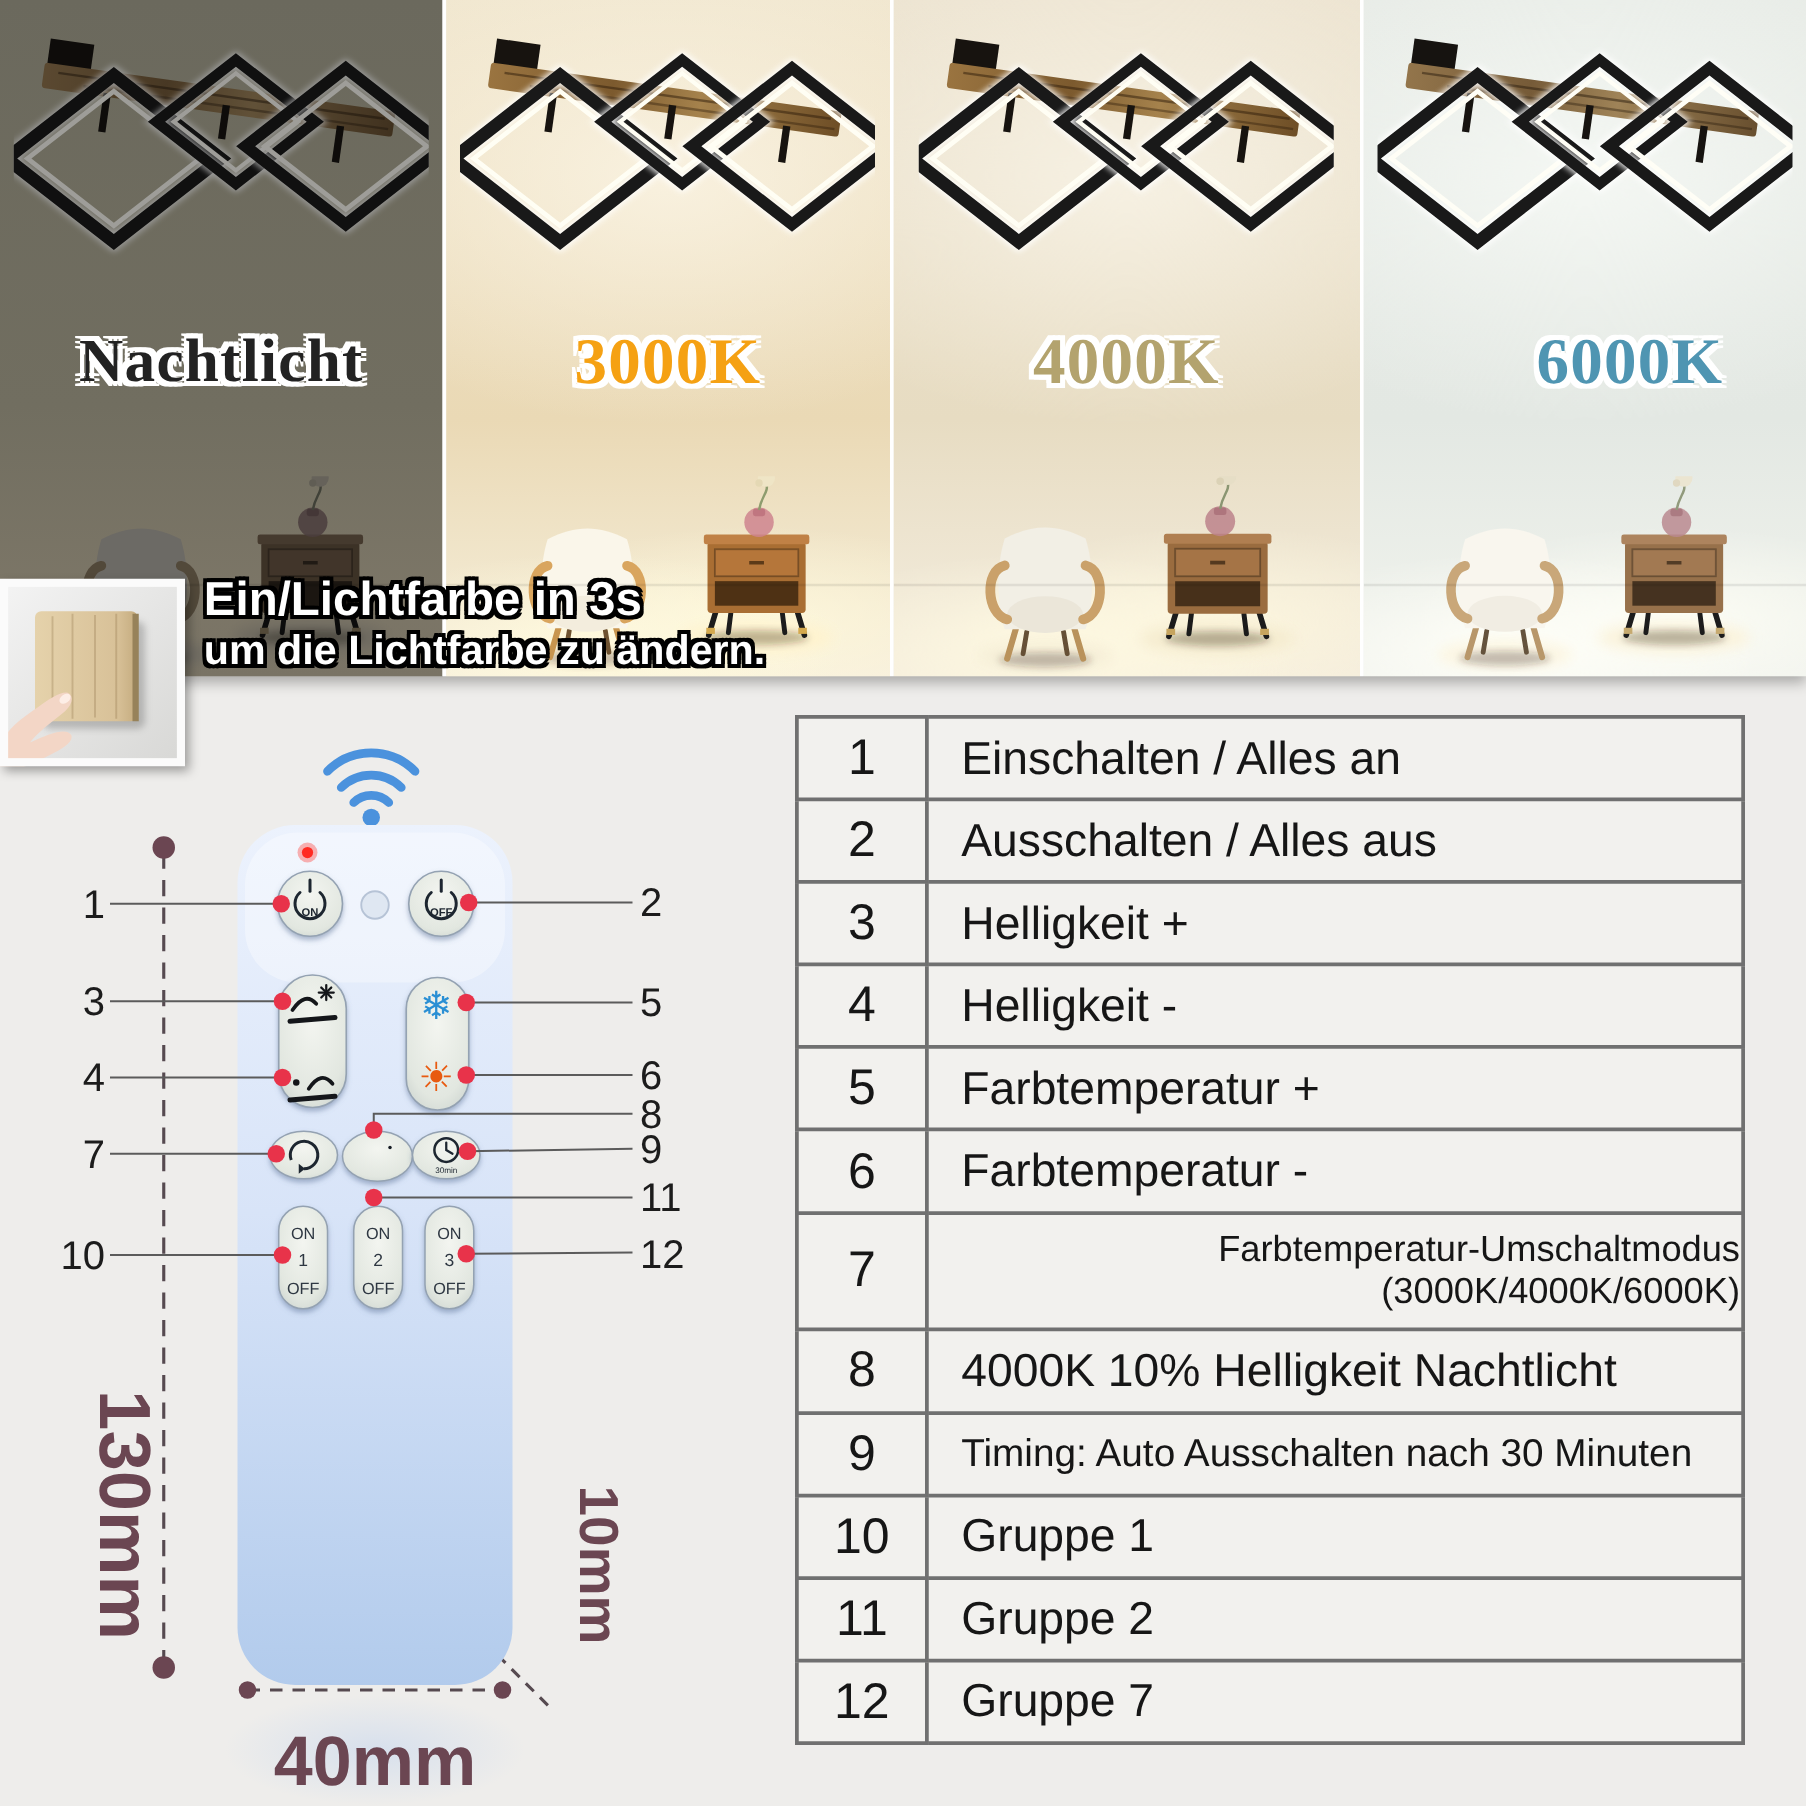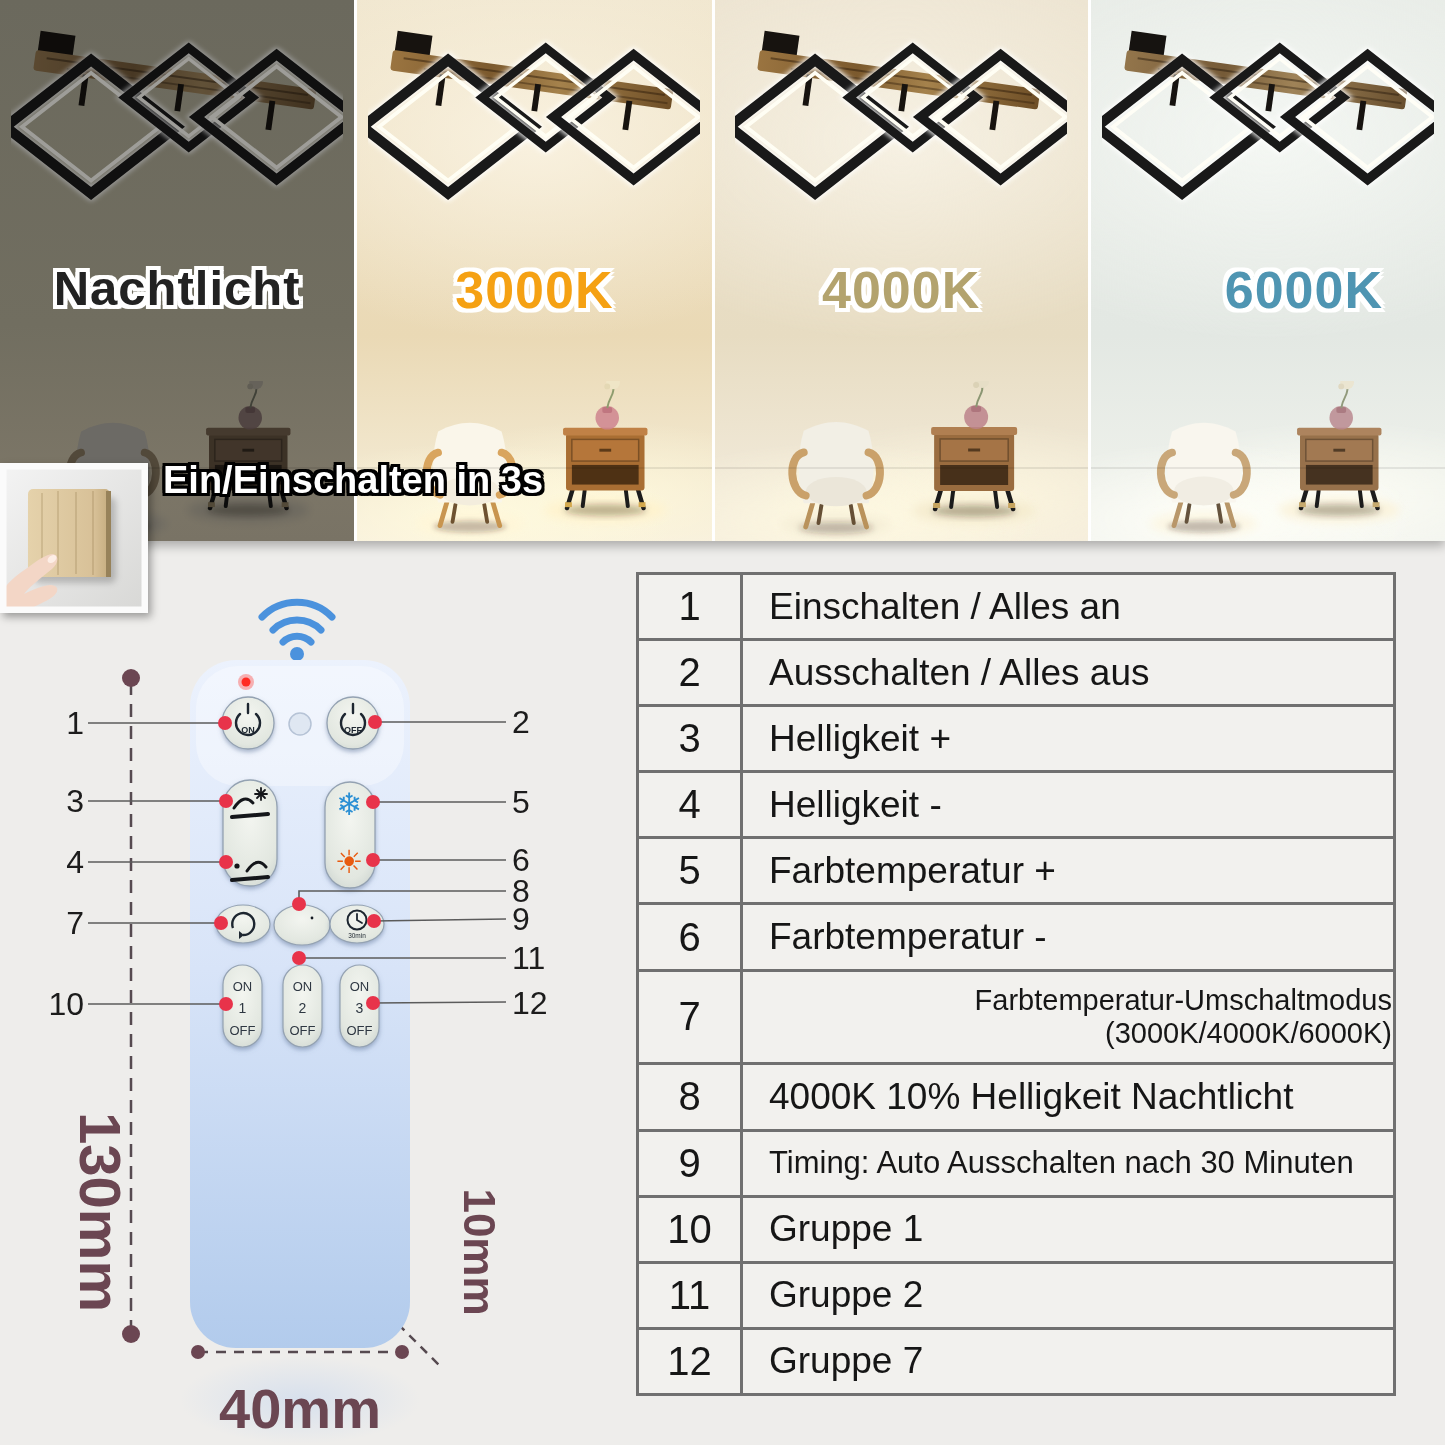--- a/index.html
+++ b/index.html
@@ -1,21 +1,21 @@
 <!DOCTYPE html>
 <html><head>
 <meta charset="utf-8">
 <style>
   html,body{margin:0;padding:0;width:1445px;height:1445px;overflow:hidden;
     font-family:"Liberation Sans",sans-serif;background:#eeedeb;}
   #stage{position:relative;width:1445px;height:1445px;background:#eeedeb;}
 
   
   .strip{position:absolute;left:0;top:0;width:1445px;height:541px;display:flex;
-    box-shadow:0 5px 10px rgba(0,0,0,.28);}
+    box-shadow:0 5px 10px rgba(0,0,0,.28);font-family:Liberation Serif, serif;}
   .panel{position:relative;flex:1 1 0;overflow:hidden;border-right:3px solid #fff;}
   .panel:last-child{border-right:none;}
   .p0{background:linear-gradient(180deg,#6b695d 0%,#716e60 60%,#7c7667 88%,#797365 100%);}
   .p1{background:
       radial-gradient(300px 110px at 32% 96%,rgba(255,250,222,.95),rgba(255,250,222,0) 70%),
       radial-gradient(300px 110px at 70% 92%,rgba(255,249,220,.85),rgba(255,249,220,0) 70%),
       radial-gradient(420px 250px at 50% 26%,rgba(250,243,226,.9),rgba(250,243,226,0) 80%),
       linear-gradient(180deg,#f0e6ce 0%,#ead9b5 62%,#f2e8cf 87%,#f7efdd 100%);}
   .p2{background:
       radial-gradient(300px 110px at 32% 96%,rgba(255,250,226,.9),rgba(255,250,226,0) 70%),
@@ -213,21 +213,22 @@
         </svg>
       <div class="plabel" style="color: rgb(79, 149, 178); padding-left: 36px;">6000K</div>
       <svg class="scene" viewBox="0 0 361 160">
         <use href="#chairSym" transform="translate(115,140) scale(0.98)"></use>
         <use href="#standSym" transform="translate(253,124)"></use>
       </svg>
     </div>
   </div>
 
   <div class="banner">
-    <div class="b1">Ein/Einschalten in 3s</div>
+    <div class="b1">Ein/Lichtfarbe in 3s</div>
+    <div class="b2">um die Lichtfarbe zu ändern.</div>
   </div>
 
   <svg class="inset" viewBox="0 0 148 150">
     <rect width="148" height="150" fill="url(#insetBG)"></rect>
     <rect x="34" y="34" width="82" height="86" rx="6" fill="rgba(0,0,0,.2)" filter="url(#blur3)"></rect>
     <rect x="28" y="26" width="82" height="88" rx="5" fill="url(#plateG)"></rect>
     <g stroke="rgba(125,95,50,.25)" stroke-width="1.5">
       <line x1="42" y1="30" x2="42" y2="110"></line>
         <line x1="58" y1="28" x2="58" y2="112"></line>
       <line x1="76" y1="29" x2="76" y2="111"></line>

